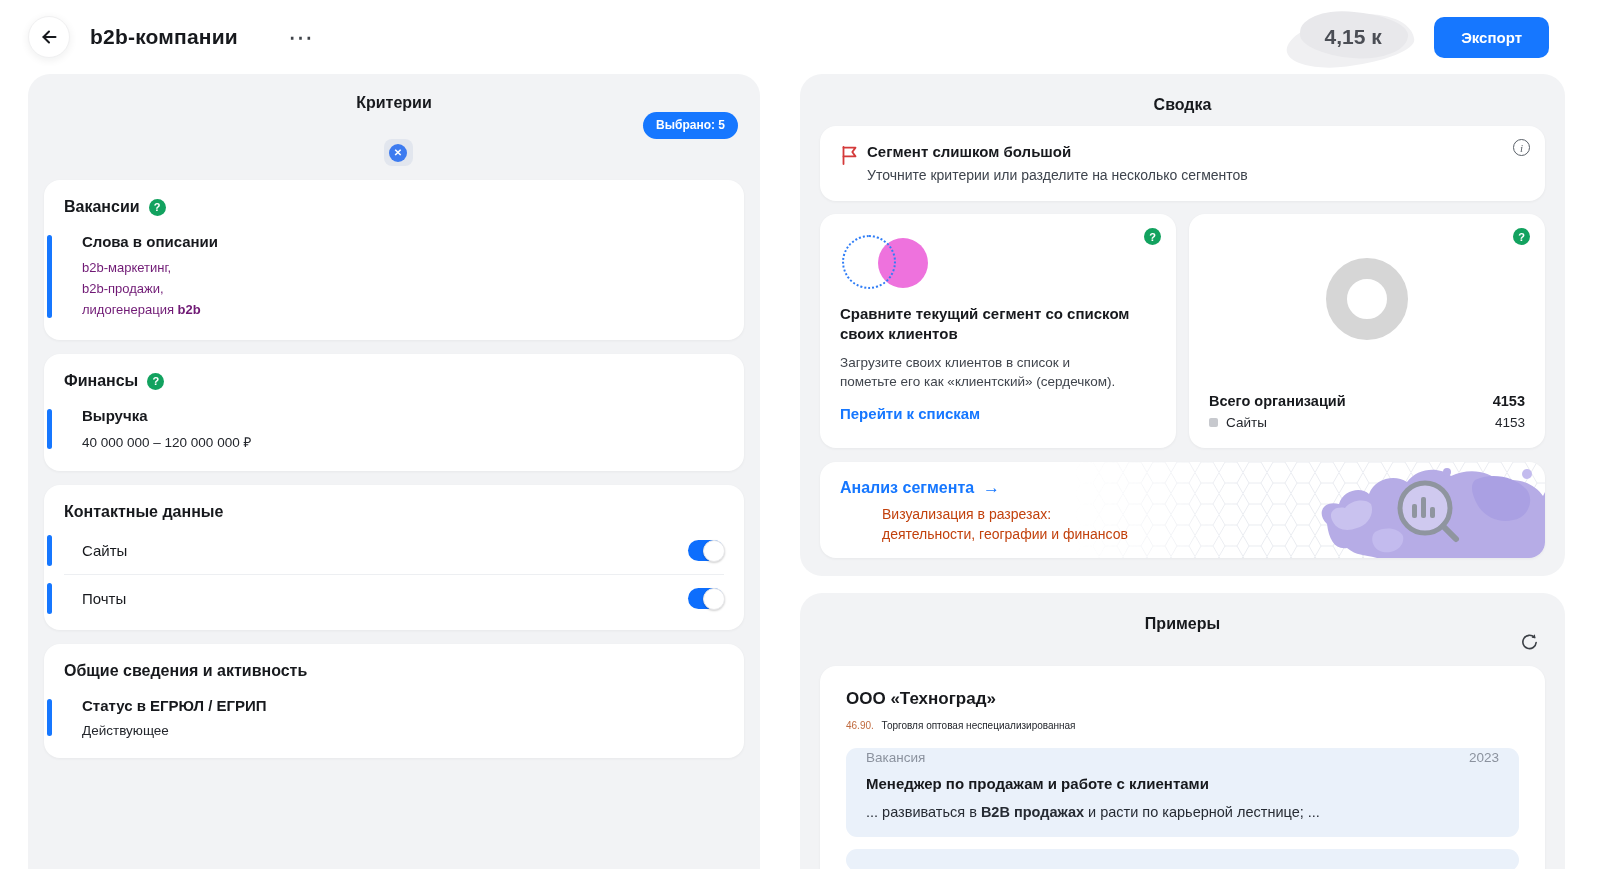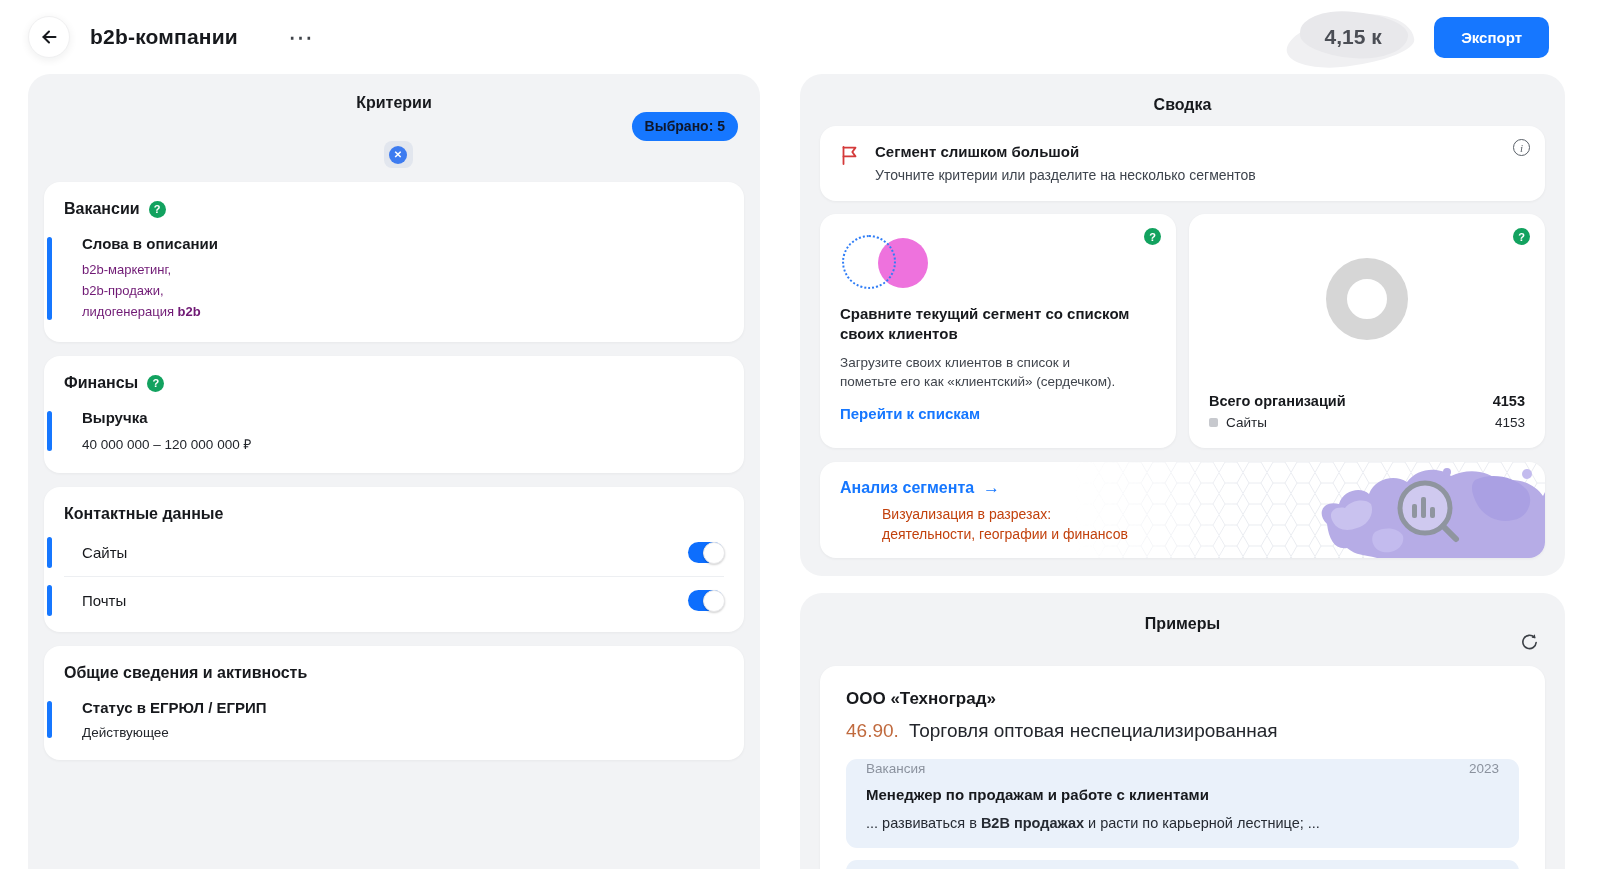--- a/index.html
+++ b/index.html
@@ -36,21 +36,21 @@
   
   .main { display:flex; align-items:flex-start; padding-left:28px; gap:40px; }
   .panel { background:#f2f3f5; border-radius:22px; }
   .left-panel { width:732px; min-height:830px; padding:14px 16px; }
   .right-col { width:765px; margin-right:35px; display:flex; flex-direction:column; }
   .right-panel { padding:16px 20px 18px; }
   .panel-head { display:flex; align-items:center; padding:6px 6px 14px 6px;flex-direction:column; }
   .panel-title { font-size:16px; font-weight:700; }
 
   .badge {
-    margin-left:auto; background:#1677ff; color:#0f172a; font-size:14px; font-weight:700;
+    margin-left:auto; background:#1677ff; color:#ffffff; font-size:12px; font-weight:700;
     padding:6px 13px 7px; border-radius:16px; cursor:pointer;
   }
   .clear-btn { margin-left:8px; width:29px; height:27px; border-radius:8px; background:#e2e6ee;
     display:flex; align-items:center; justify-content:center; cursor:pointer; }
   .clear-circle { width:18px; height:18px; border-radius:50%; background:#3d7bf0; color:#fff;
     font-size:10px; font-weight:700; display:flex; align-items:center; justify-content:center; }
 
   
   .card { background:#fff; border-radius:16px; padding:18px 20px 20px; margin-bottom:14px;
     box-shadow:0 1px 3px rgba(30,34,40,.05); }
@@ -73,21 +73,21 @@
     border-radius:4px; background:#1677ff; }
   .contact-row + .contact-row { border-top:1px solid #edeff2; }
   .contact-label { font-size:15px; color:#17191d; }
   .toggle { margin-left:auto; width:36px; height:21px; border-radius:11px; background:#0d6efd;
     position:relative; cursor:pointer; flex:none; }
   .toggle .knob { position:absolute; right:-1px; top:-0.5px; width:22px; height:22px;
     background:#fff; border:1px solid #e7e7e9; border-radius:50%;
     box-shadow:0 1px 2px rgba(0,0,0,.18); }
 
   
-  .warning-card { position:relative; display:flex; gap:15px; padding:17px 18px 18px;
+  .warning-card { position:relative; display:flex; gap:7px; padding:17px 18px 18px;
     background:#fff; border-radius:16px; box-shadow:0 1px 3px rgba(30,34,40,.05); }
   .flag-icon { flex:none; margin-top:1px; }
   .warn-title { font-size:15px; font-weight:700; }
   .warn-sub { font-size:14px; color:#3e444d; margin-top:7px; }
   .info-icon { position:absolute; top:13px; right:15px; width:17px; height:17px;
     border:1.2px solid #596068; border-radius:50%; color:#596068; font-size:11px;
     font-family:"Liberation Serif", serif; font-style:italic;
     display:flex; align-items:center; justify-content:center; cursor:pointer; }
 
   .sum-cards { display:flex; gap:13px; margin-top:13px; align-items:stretch; }
@@ -123,21 +123,21 @@
     color:#1677ff; font-size:16px; font-weight:700; }
   .analysis-arrow { font-size:17px; font-weight:400; }
   .analysis-lines { position:relative; margin-top:7px; font-size:14px; line-height:1.42; color:#c2410c;margin-left:42px; }
 
   
   .examples-panel { margin-top:17px; min-height:330px; }
   .refresh-btn { margin-left:auto; cursor:pointer; display:flex; align-items:center; }
   .example-card { background:#fff; border-radius:16px; padding:23px 26px 20px;
     box-shadow:0 1px 3px rgba(30,34,40,.05); }
   .company-name { font-size:17px; font-weight:700; }
-  .okved { margin-top:11px; font-size:19px; color:#23262c; }
+  .okved { margin-top:11px; font-size:10px; color:#23262c; }
   .okved-code { color:#c06a3e; margin-right:5px; }
   .vac-card { background:#eaf1fa; border-radius:11px; padding:2px 20px 17px; margin-top:17px; }
   .vac-head { display:flex; font-size:13.5px; color:#8b929e; }
   .vac-year { margin-left:auto; }
   .vac-title { font-size:15px; font-weight:700; margin-top:10px; }
   .vac-snippet { font-size:14.5px; margin-top:12px; color:#262b33; }
   .vac-next { height:22px; background:#eaf1fa; border-radius:14px; margin-top:12px; }
 </style>
 </head>
 <body>

